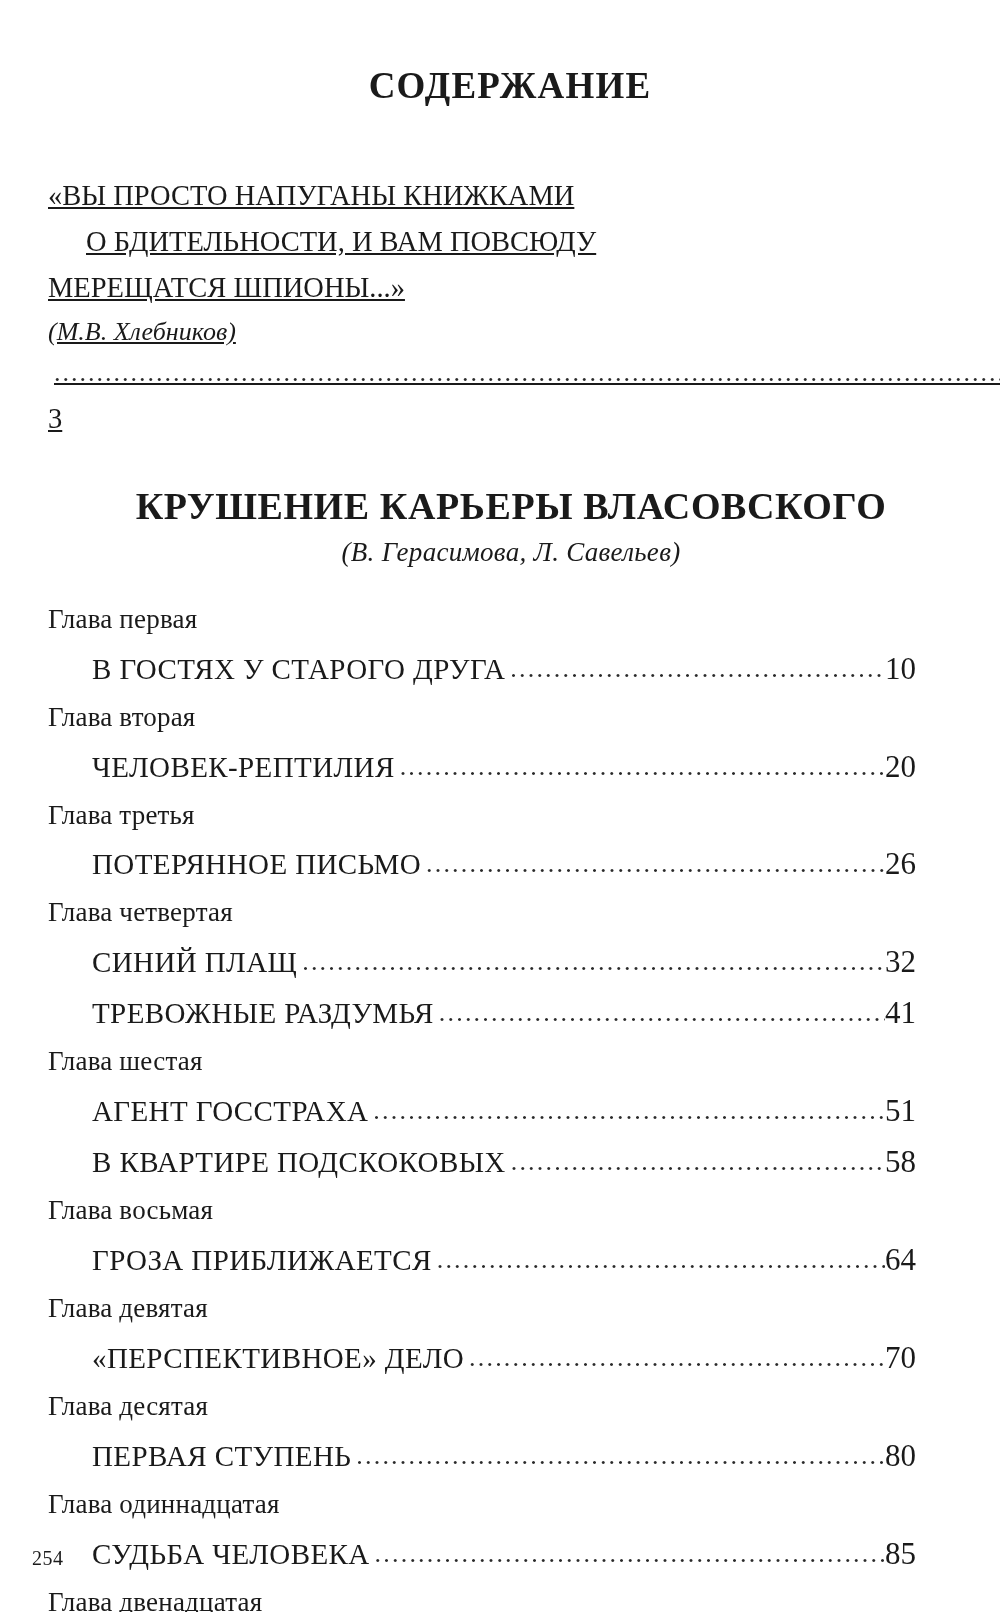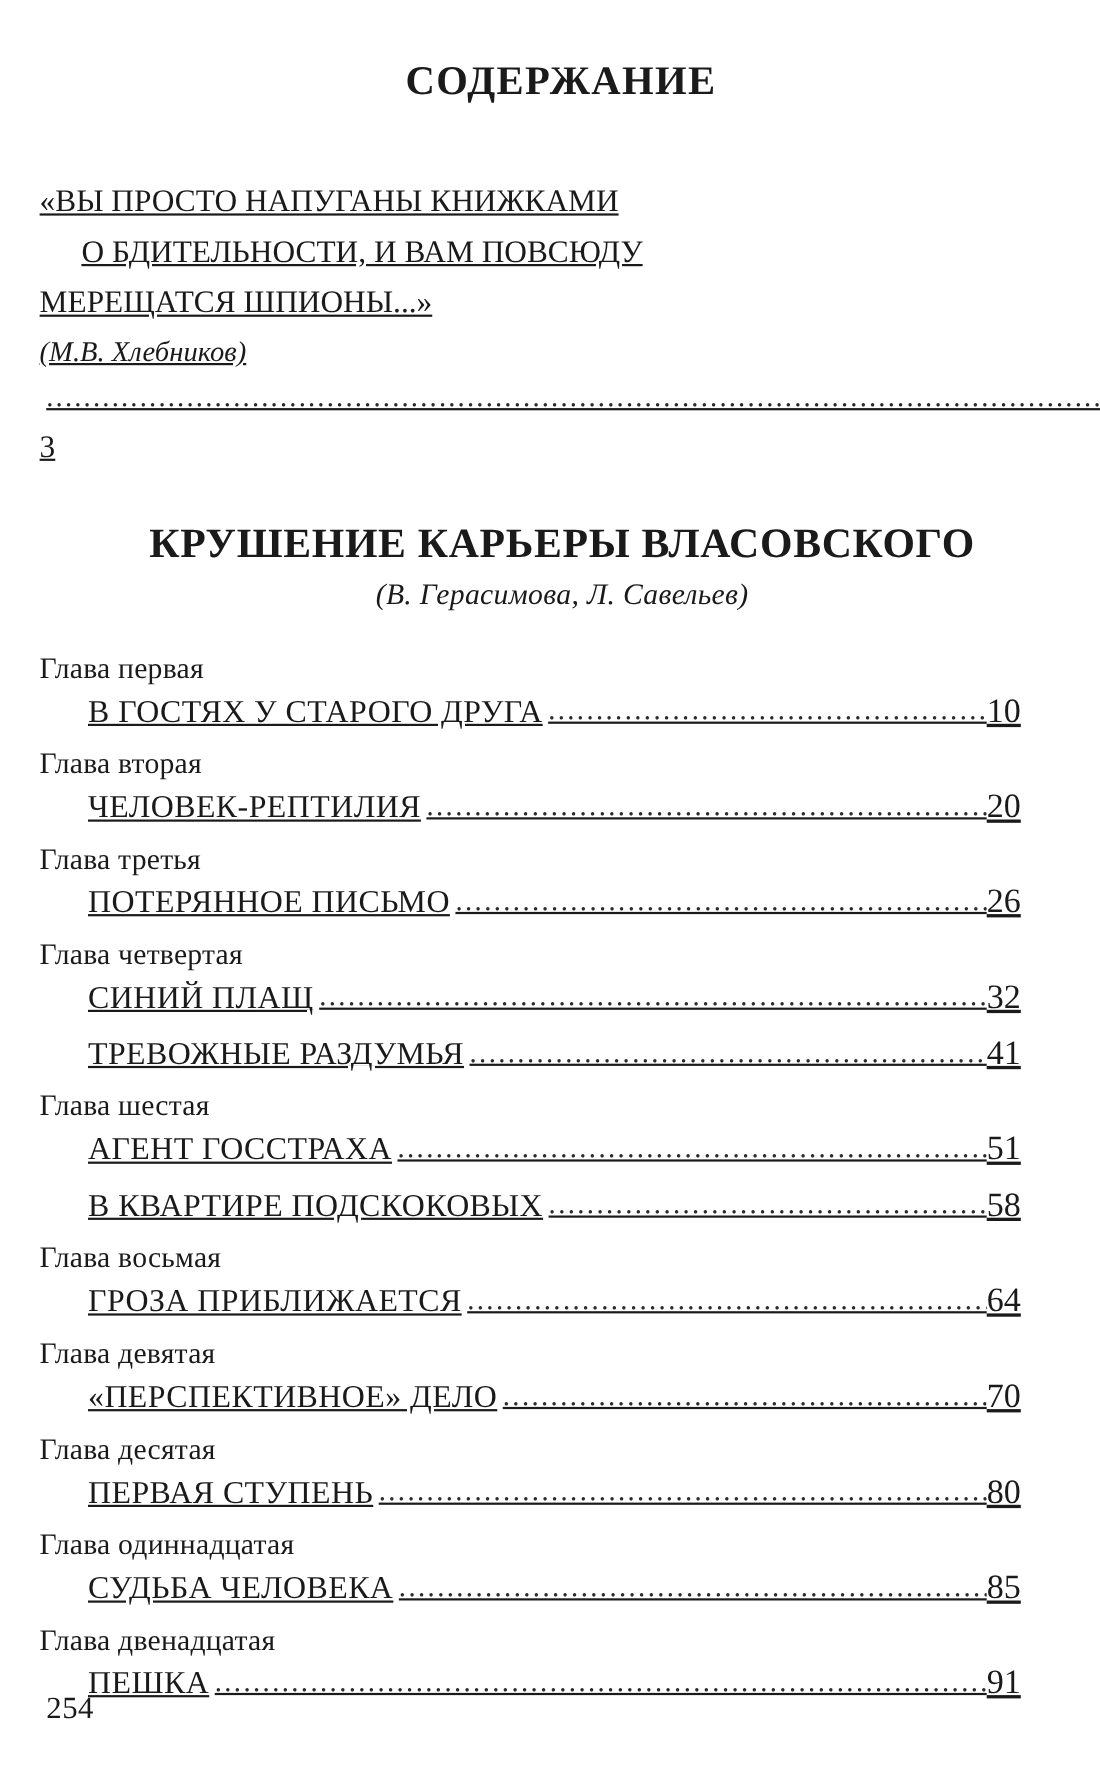--- a/index.html
+++ b/index.html
@@ -14,21 +14,21 @@
     color: #1a1a1a;
     position: relative;
     overflow: hidden;
   }
   .page {
     position: absolute;
     left: 0; top: 0;
     width: 1000px;
     height: 1612px;
     box-sizing: border-box;
-    padding: 0;
+    padding: 12px;
   }
   
   .toc-title {
     text-align: center;
     font-weight: bold;
     font-size: 37px;
     letter-spacing: 1.2px;
     margin: 52px 0 0 0;
     padding-left: 20px;
     font-family: "Liberation Serif", serif;
@@ -94,22 +94,21 @@
   }
   .ch-label {
     font-size: 27px;
     line-height: 1.18;
     letter-spacing: 0.2px;
   }
   .ch-row {
     display: flex;
     align-items: baseline;
     padding-left: 44px;
-    margin-top: 4px;
-    text-decoration: underline;
+    margin-top: 15px;
   }
   .ch-name {
     flex: 0 0 auto;
     font-size: 29px;
     letter-spacing: 0.4px;
     white-space: nowrap;
   }
   .lead-dots {
     flex: 1 1 auto;
     overflow: hidden;
@@ -121,23 +120,23 @@
     transform: translateY(-2px);
   }
   .ch-page {
     flex: 0 0 auto;
     font-size: 31px;
   }
 
   
   .folio {
     position: absolute;
-    left: 42px;
+    left: 32px;
     bottom: 42px;
-    font-size: 28px;
+    font-size: 20px;
     letter-spacing: 0.5px;
   }
 </style>
 </head>
 <body>
 
 <div class="page">
 
   <h1 class="toc-title">СОДЕРЖАНИЕ</h1>
 

